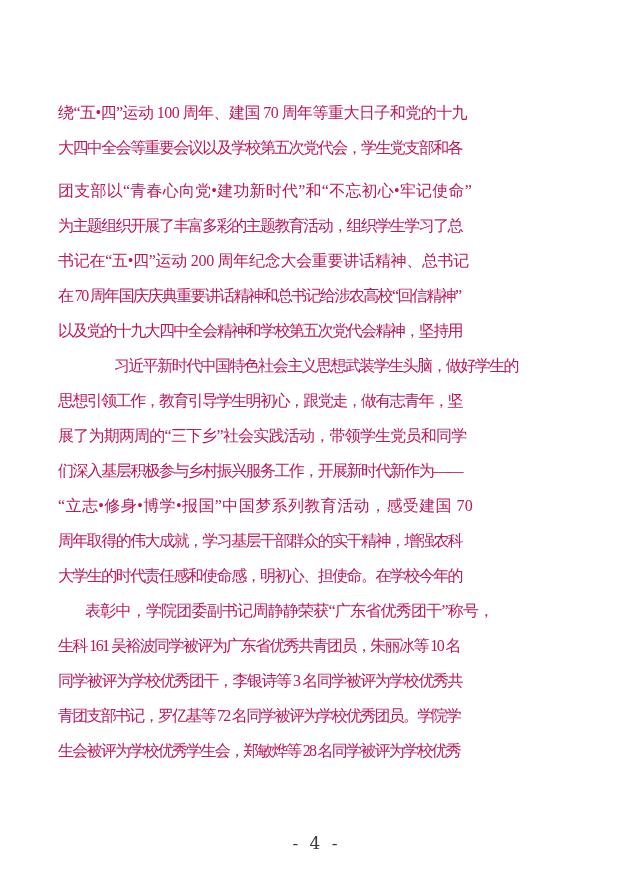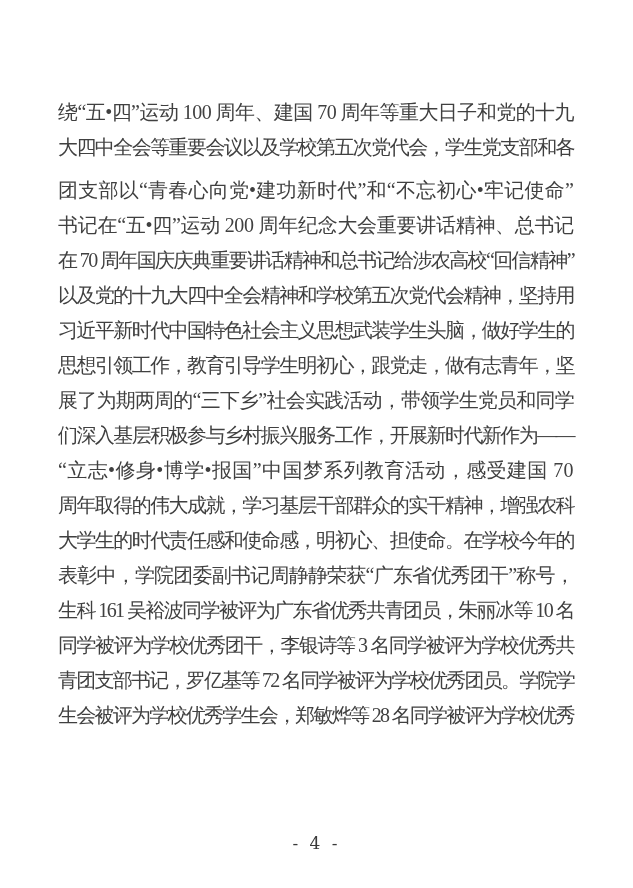--- a/index.html
+++ b/index.html
@@ -18,22 +18,22 @@
   .text-block {
     position: absolute;
     left: 58px;
     top: 95px;
     width: 516px;
   }
   .line {
     white-space: nowrap;
     height: 35px;
     line-height: 35px;
-    font-size: 20px;
-    color: #404040;
+    font-size: 16px;
+    color: #be185d;
     font-family: "Liberation Serif", "DejaVu Serif", serif;
   }
   .footer {
     position: absolute;
     left: 0;
     right: 0;
     top: 833px;
     text-align: center;
     font-size: 17px;
     line-height: 20px;
@@ -43,30 +43,31 @@
   }
 </style>
 </head>
 <body>
 
 <div class="page">
   <div class="text-block">
       <div class="line" style="letter-spacing: -0.552px;">绕“五•四”运动 100 周年、建国 70 周年等重大日子和党的十九</div>
       <div class="line" style="letter-spacing: -1.571px;">大四中全会等重要会议以及学校第五次党代会，学生党支部和各</div>
       <div class="line" style="letter-spacing: 0.224px; margin-top: 8px;">团支部以“青春心向党•建功新时代”和“不忘初心•牢记使命”</div>
+      <div class="line" style="letter-spacing: -1.571px;">为主题组织开展了丰富多彩的主题教育活动，组织学生学习了总</div>
       <div class="line" style="letter-spacing: -0.283px;">书记在“五•四”运动 200 周年纪念大会重要讲话精神、总书记</div>
       <div class="line" style="letter-spacing: -1.618px;">在 70 周年国庆庆典重要讲话精神和总书记给涉农高校“回信精神”</div>
       <div class="line" style="letter-spacing: -1.571px;">以及党的十九大四中全会精神和学校第五次党代会精神，坚持用</div>
-      <div class="line" style="letter-spacing: -1.571px;">习近平新时代中国特色社会主义思想武装学生头脑，做好学生的</div>
+      <div class="line" style="letter-spacing: -1.571px; text-align: center;">习近平新时代中国特色社会主义思想武装学生头脑，做好学生的</div>
       <div class="line" style="letter-spacing: -1.571px;">思想引领工作，教育引导学生明初心，跟党走，做有志青年，坚</div>
       <div class="line" style="letter-spacing: -0.777px;">展了为期两周的“三下乡”社会实践活动，带领学生党员和同学</div>
       <div class="line" style="letter-spacing: -1.571px;">们深入基层积极参与乡村振兴服务工作，开展新时代新作为——</div>
       <div class="line" style="letter-spacing: 0.408px;">“立志•修身•博学•报国”中国梦系列教育活动，感受建国 70</div>
       <div class="line" style="letter-spacing: -1.571px;">周年取得的伟大成就，学习基层干部群众的实干精神，增强农科</div>
       <div class="line" style="letter-spacing: -1.571px;">大学生的时代责任感和使命感，明初心、担使命。在学校今年的</div>
-      <div class="line" style="letter-spacing: -0.777px;">表彰中，学院团委副书记周静静荣获“广东省优秀团干”称号，</div>
+      <div class="line" style="letter-spacing: -0.777px; margin-left: 27px;">表彰中，学院团委副书记周静静荣获“广东省优秀团干”称号，</div>
       <div class="line" style="letter-spacing: -1.588px;">生科 161 吴裕波同学被评为广东省优秀共青团员，朱丽冰等 10 名</div>
       <div class="line" style="letter-spacing: -1.467px;">同学被评为学校优秀团干，李银诗等 3 名同学被评为学校优秀共</div>
       <div class="line" style="letter-spacing: -1.742px;">青团支部书记，罗亿基等 72 名同学被评为学校优秀团员。学院学</div>
       <div class="line" style="letter-spacing: -1.742px;">生会被评为学校优秀学生会，郑敏烨等 28 名同学被评为学校优秀</div>
     </div>
   <div class="footer">- 4 -</div>
 </div>
 
 </body></html>

